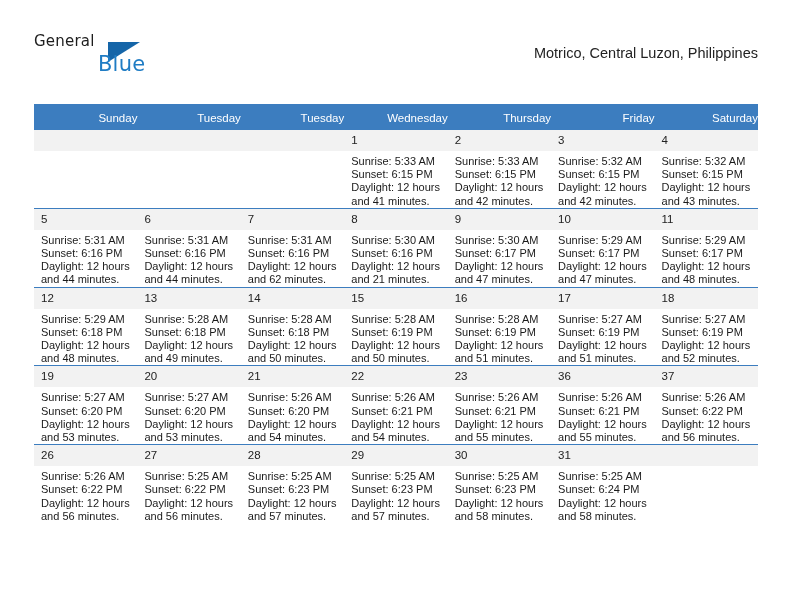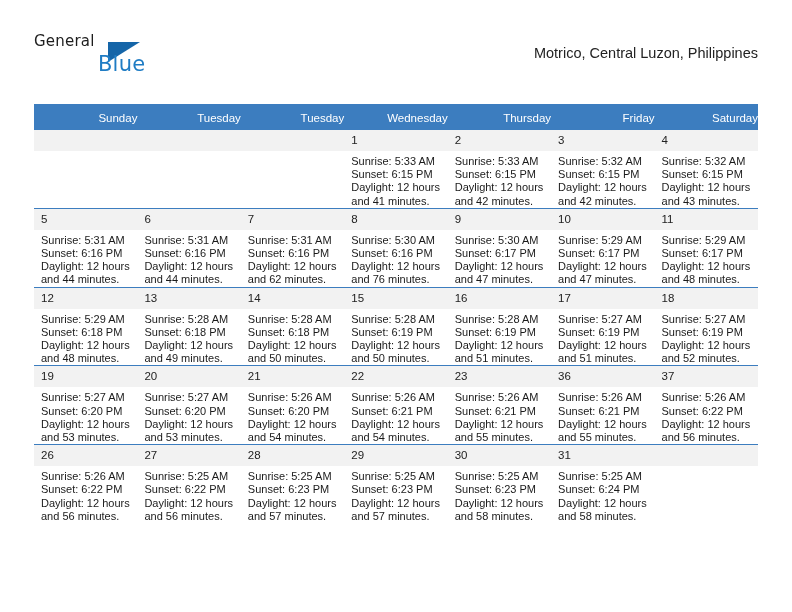--- a/index.html
+++ b/index.html
@@ -254,21 +254,21 @@
                 <div class="daylight">Daylight: 12 hours</div>
                 <div class="daylight">and 62 minutes.</div>
               </div>
             </td>
             <td>
               <div class="daynum">8</div>
               <div class="detail">
                 <div>Sunrise: 5:30 AM</div>
                 <div>Sunset: 6:16 PM</div>
                 <div class="daylight">Daylight: 12 hours</div>
-                <div class="daylight">and 76 minutes.</div>
+                <div class="daylight">and 21 minutes.</div>
               </div>
             </td>
             <td>
               <div class="daynum">9</div>
               <div class="detail">
                 <div>Sunrise: 5:30 AM</div>
                 <div>Sunset: 6:17 PM</div>
                 <div class="daylight">Daylight: 12 hours</div>
                 <div class="daylight">and 47 minutes.</div>
               </div>

